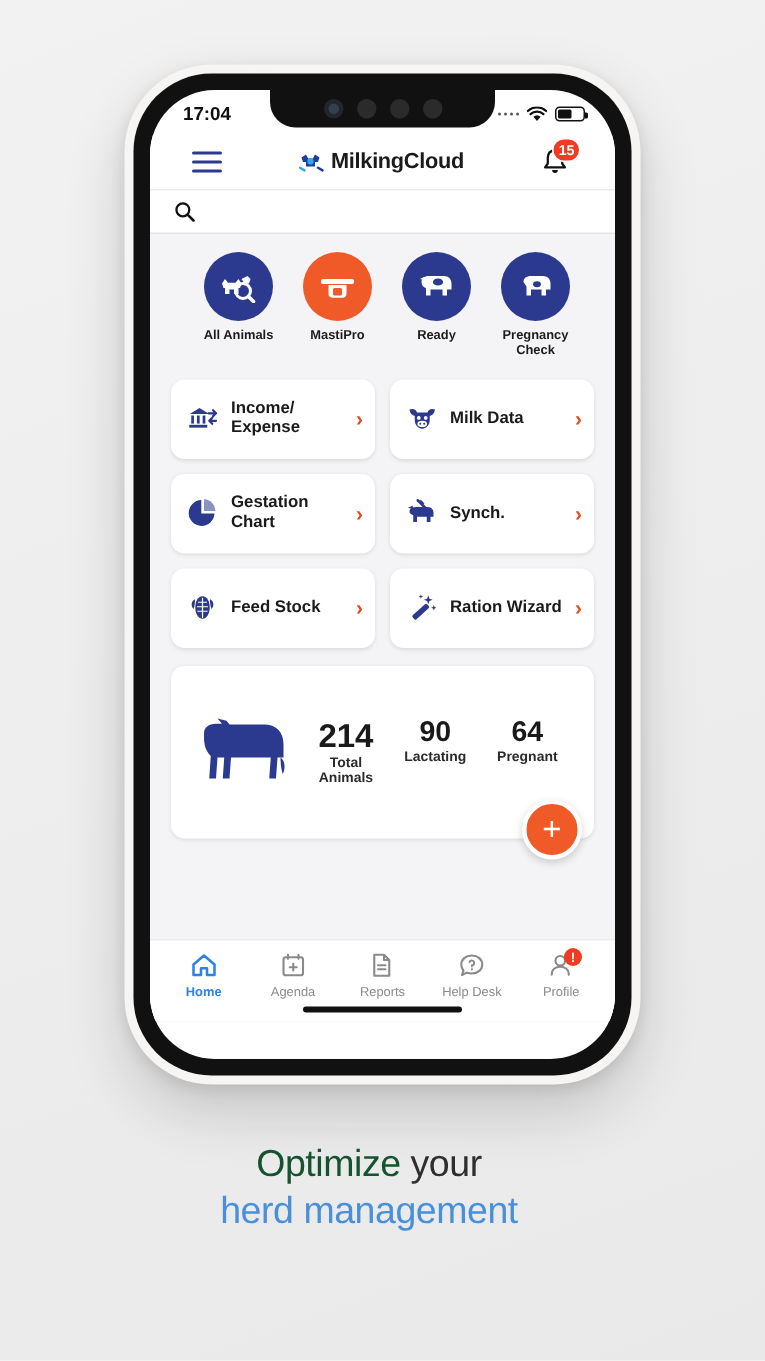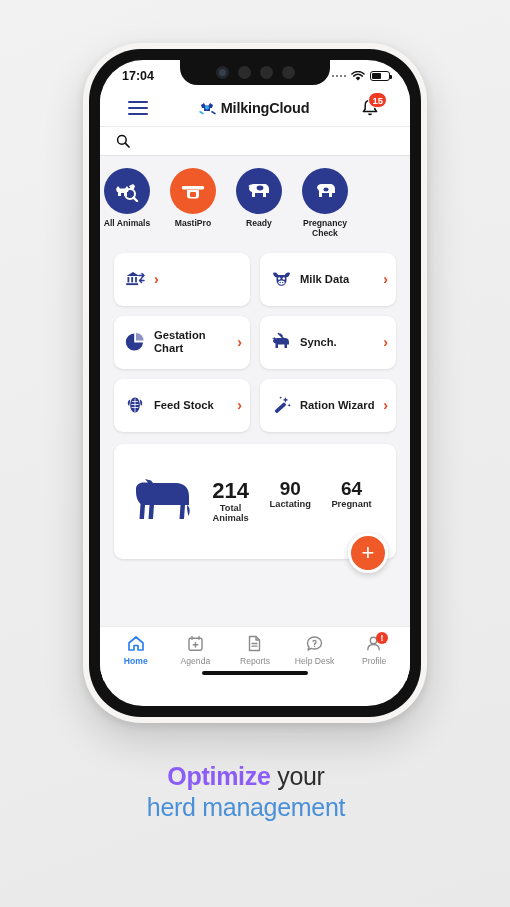--- a/index.html
+++ b/index.html
@@ -116,21 +116,21 @@
     background: #f4f4f6;
     height: 525px;
     padding-top: 9px;
     position: relative;
     overflow: hidden;
   }
 
   
   .cats {
     display: flex; gap: 12px;
-    padding: 3px 0 0 0;
+    padding: 3px 0 0 32px;
     overflow: hidden;
   }
   .cat { width: 54px; flex: 0 0 auto; text-align: center; }
   .cat-circle {
     width: 46px; height: 46px; border-radius: 50%;
     margin: 0 auto 5px;
     display: flex; align-items: center; justify-content: center;
   }
   .cat-label { font-size: 8.6px; color: #1c1c1c; font-weight: bold; line-height: 1.15; }
 
@@ -220,21 +220,21 @@
 
   
   .tagline {
     position: absolute;
     left: 0; right: 0;
     top: 762px;
     text-align: center;
     padding-right: 18px;
   }
   .tagline-1 { font-size: 25px; color: #2e2e2e; letter-spacing: -0.3px; }
-  .tagline-1 b { font-weight: bold; color: #8b5cf6; }
+  .tagline-1 b { font-weight: normal; color: #14532d; }
   .tagline-2 { font-size: 25px; color: #4a90d9; margin-top: 2px; letter-spacing: -0.3px; }
 </style>
 </head>
 <body>
 
 <div class="phone-outer">
   <div class="phone-bezel">
     <div class="phone-screen">
 
       <div class="notch">
@@ -353,20 +353,22 @@
               <svg width="20" height="18" viewBox="0 0 20 18">
                 <path d="M1.5 6 L8 2 L14.5 6 Z" fill="#2b3a8f"></path>
                 <rect x="2.5" y="7" width="1.8" height="5.4" fill="#2b3a8f"></rect>
                 <rect x="6.3" y="7" width="1.8" height="5.4" fill="#2b3a8f"></rect>
                 <rect x="10.1" y="7" width="1.8" height="5.4" fill="#2b3a8f"></rect>
                 <rect x="1.2" y="13.2" width="12" height="1.9" fill="#2b3a8f"></rect>
                 <path d="M14 5.5 L19 5.5 M17 3.5 L19 5.5 L17 7.5" stroke="#2b3a8f" stroke-width="1.5" fill="none" stroke-linecap="round" stroke-linejoin="round"></path>
                 <path d="M19 10.5 L14.5 10.5 M16.5 8.5 L14.5 10.5 L16.5 12.5" stroke="#2b3a8f" stroke-width="1.5" fill="none" stroke-linecap="round" stroke-linejoin="round"></path>
               </svg>
             </span>
+            <span class="mcard-label">Income/
+Expense</span>
             <span class="chev">›</span>
           </div>
 
           <div class="mcard">
             <span class="mcard-icon">
               <svg width="21" height="19" viewBox="0 0 21 19">
                 <path d="M2 3 C4.5 2 6.5 3 7 5 L14 5 C14.5 3 16.5 2 19 3 C18.5 6 17 7 15.5 7.2 L15.5 10 C15.5 13.5 13 15.8 10.5 15.8 C8 15.8 5.5 13.5 5.5 10 L5.5 7.2 C4 7 2.5 6 2 3 Z" fill="#2b3a8f"></path>
                 <circle cx="8.2" cy="8.6" r="1.25" fill="#fff"></circle>
                 <circle cx="12.8" cy="8.6" r="1.25" fill="#fff"></circle>
                 <ellipse cx="10.5" cy="12.6" rx="3.2" ry="2.1" fill="#fff"></ellipse>

